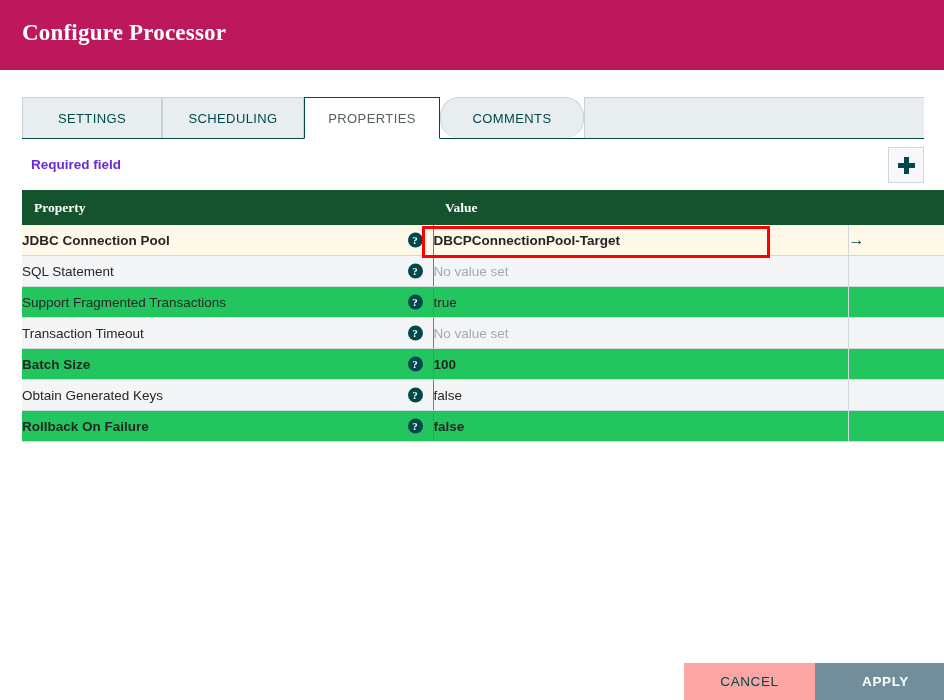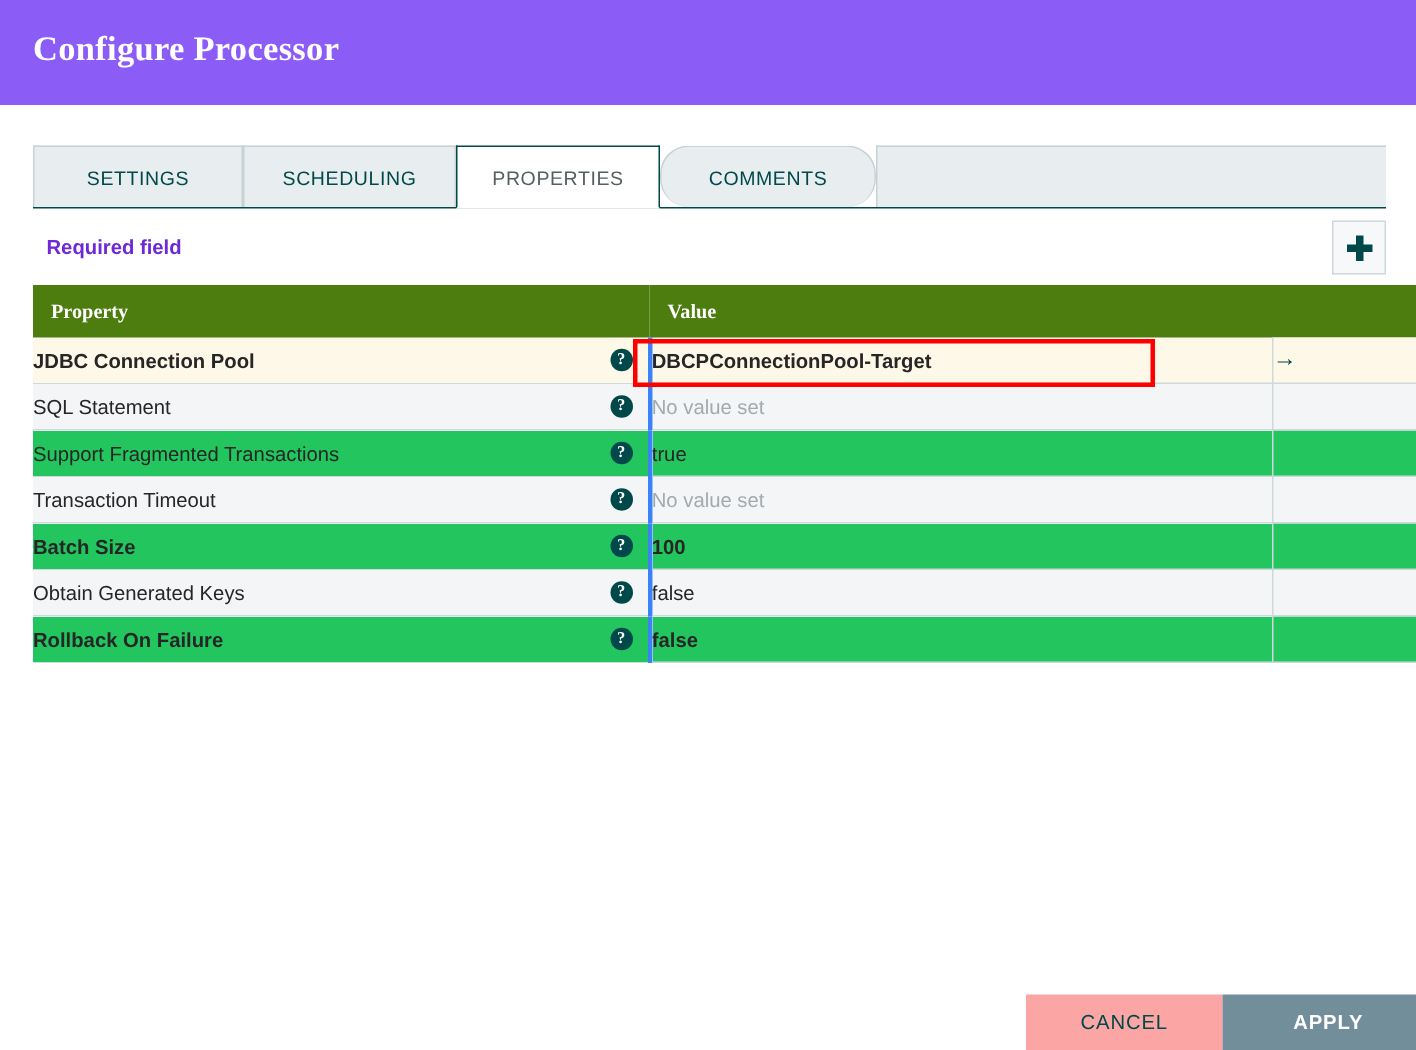--- a/index.html
+++ b/index.html
@@ -14,21 +14,21 @@
     overflow: hidden;
     position: relative;
   }
 
   
   .dialog-header {
     position: absolute;
     left: 0; top: 0;
     width: 944px;
     height: 70px;
-    background: #8b5cf6;
+    background: #be185d;
     box-sizing: border-box;
   }
   .dialog-title {
     position: absolute;
     left: 22px;
     top: 20px;
     font-size: 23px;
     font-weight: bold;
     color: #ffffff;
     letter-spacing: 0.2px;
@@ -133,21 +133,21 @@
   .prop-table {
     position: absolute;
     left: 22px;
     top: 190px;
     width: 901px;
     border-collapse: collapse;
     table-layout: fixed;
     font-size: 13.5px;
   }
   .prop-table th {
-    background: #4d7c0f;
+    background: #14532d;
     color: #ffffff;
     font-size: 13.5px;
     font-weight: bold;
     text-align: left;
     height: 35px;
     padding: 0 0 0 12px;
     border: none;
     font-family: "Liberation Serif", serif;
   }
   .prop-table th.c-prop  { width: 399px; }
@@ -162,21 +162,21 @@
     color: #262626;
   }
   .prop-table tr.row-odd  td { background: #f3f5f7; }
   .prop-table tr.row-even td { background: #22c55e; }
   .prop-table tr.row-highlight td { background: #fdf8e7; }
 
   .cell-prop {
     position: relative;
     padding-left: 13px;
     padding-right: 34px;
-    border-right: 3px solid #3b82f6;
+    border-right: 1px solid #3b82f6;
     white-space: nowrap;
     overflow: hidden;
   }
   .cell-prop.req { font-weight: bold; }
   .cell-prop .label { color: #262626; }
 
   .help-icon {
     position: absolute;
     right: 10px;
     top: 50%;

